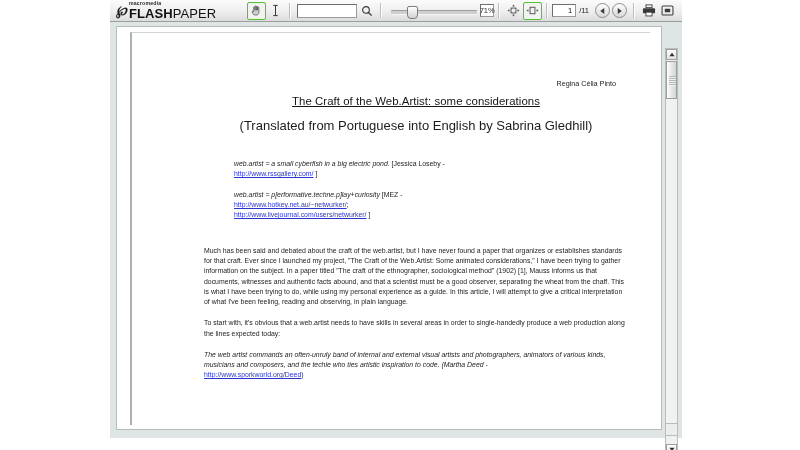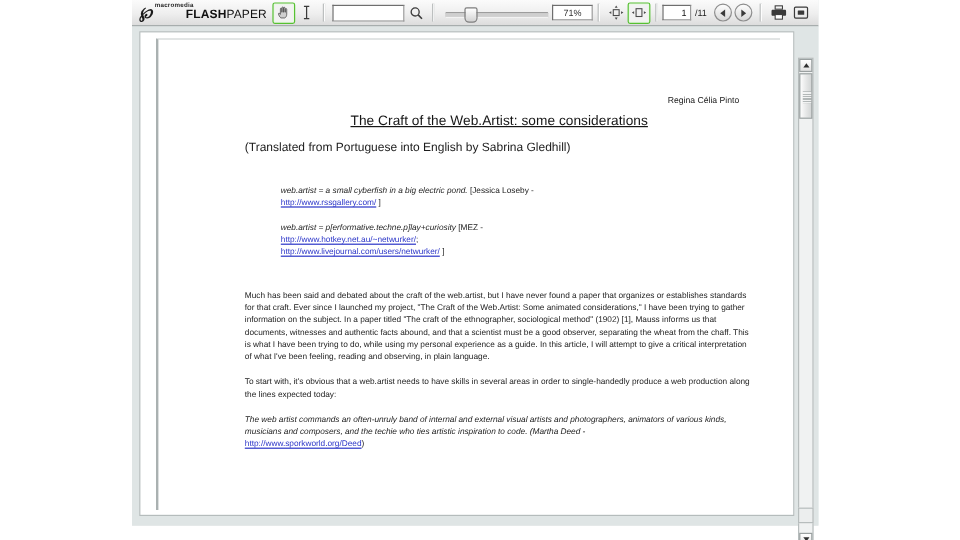--- a/index.html
+++ b/index.html
@@ -65,27 +65,26 @@
   }
   #logo-text { line-height: 1.0; }
   .logo-l1 {
     font-size: 5.2px;
     letter-spacing: .2px;
     color: #2a2a2a;
     font-weight: bold;
     display: block;
   }
   .logo-l2 {
-    font-size: 10px;
+    font-size: 13px;
     letter-spacing: .1px;
     color: #111111;
     font-weight: bold;
     display: block;
     margin-top: .5px;
-    margin-left: 26px;
   }
   .logo-l2 .thin { font-weight: normal; }
 
   
   .tool-btn {
     width: 19px; height: 18px;
     display: flex; align-items: center; justify-content: center;
     box-sizing: border-box;
     flex: none;
     border: 1px solid transparent;
@@ -105,21 +104,21 @@
     border-left-color: #6e6e6e;
     box-sizing: border-box;
     font-size: 8px;
     color: #111;
     display: flex;
     align-items: center;
     flex: none;
   }
   #search-field { width: 60px; height: 14px; margin-left: 2px; }
   #zoom-field {
-    width: 34px; height: 13px; margin-left: 3px;
+    width: 14px; height: 13px; margin-left: 3px;
     justify-content: center;
     font-size: 7.5px;
     color: #333;
   }
   #page-field {
     width: 24px; height: 13px;
     justify-content: flex-end;
     padding-right: 3px;
     font-size: 7.5px;
   }
@@ -219,22 +218,22 @@
     font-weight: normal;
     color: #161616;
   }
   #doc-author {
     font-size: 7.2px;
     text-align: right;
     margin: 0 12px 7px 0;
     color: #1c1c1c;
   }
   #doc-translator {
-    font-size: 10px;
-    text-align: left;
+    font-size: 13px;
+    text-align: center;
     margin: 0 0 26px 0;
     color: #1c1c1c;
   }
 
   .epigraph {
     font-size: 6.9px;
     font-style: italic;
     margin: 0 0 11px 30px;
     line-height: 1.45;
     color: #1c1c1c;

